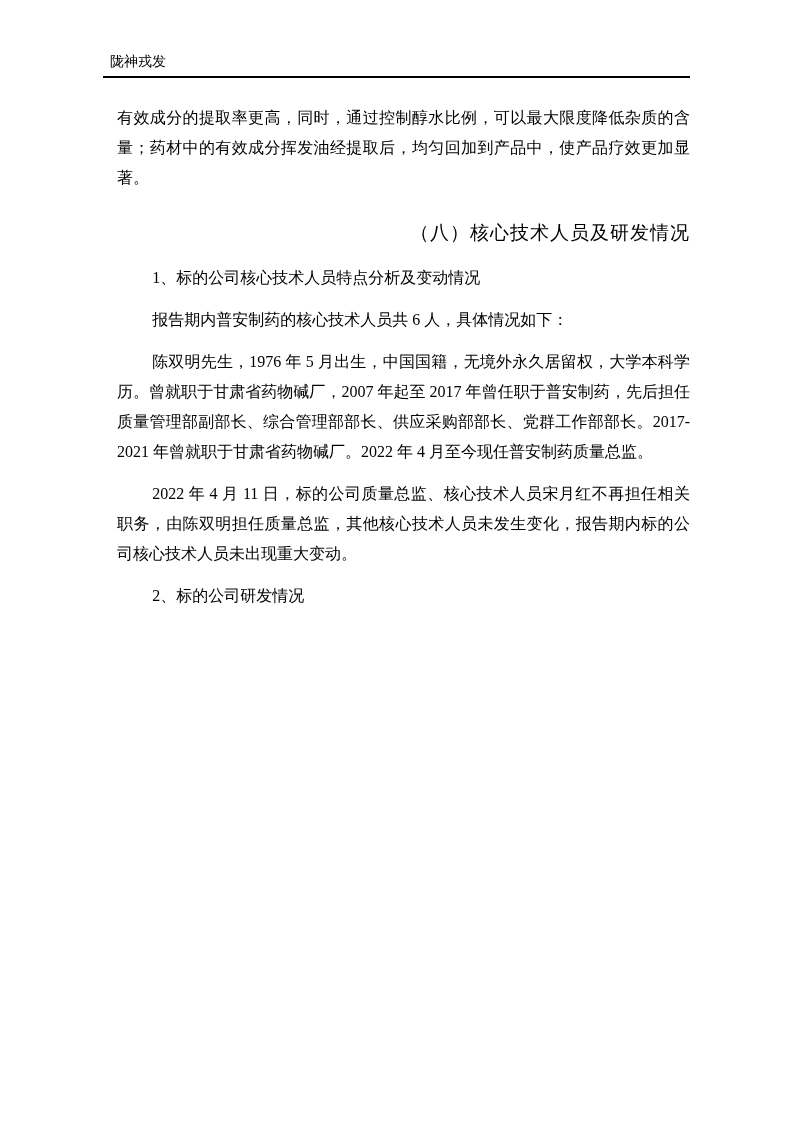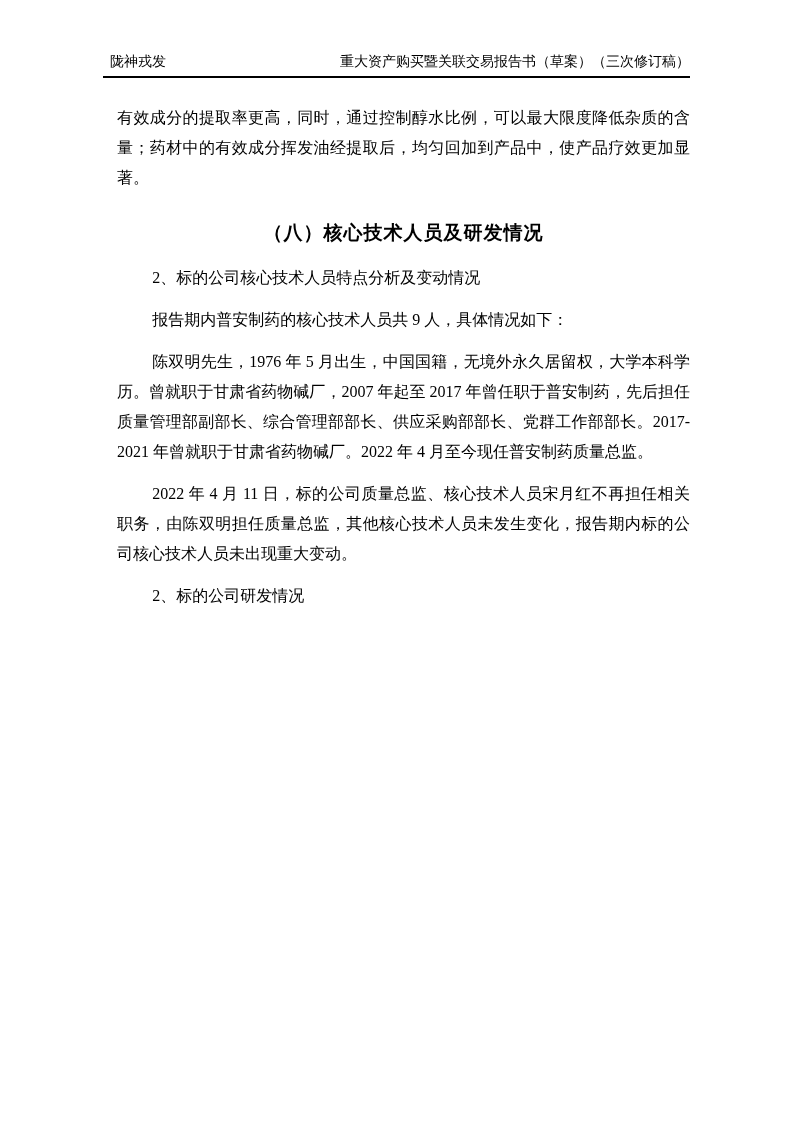--- a/index.html
+++ b/index.html
@@ -50,57 +50,56 @@
   .content p {
     margin: 12px 0;
     text-indent: 2.2em;
   }
   .content p.continuation {
     margin-top: 7px;
     text-indent: 0;
   }
   .content h2.section-heading {
     font-family: "Liberation Sans", "DejaVu Sans", sans-serif;
-    font-weight: bold;
+    font-weight: normal;
     font-size: 19px;
     line-height: 28px;
     margin: 26px 0 16px 0;
     text-indent: 0;
-    text-align: center;
+    text-align: right;
     letter-spacing: 1px;
   }
   
   .footer {
     position: absolute;
     right: 116px;
     top: 1022px;
     font-size: 18px;
     line-height: 18px;
     font-weight: bold;
     font-family: "Liberation Serif", "DejaVu Serif", serif;
   }
 </style>
 </head>
 <body>
 
 <div class="page">
 
   <div class="header">
     <span class="company">陇神戎发</span>
-    <span class="doc-title">重大资产购买暨关联交易报告书（草案）（三次修订稿）</span>
   </div>
 
   <div class="content">
     <p class="continuation">有效成分的提取率更高，同时，通过控制醇水比例，可以最大限度降低杂质的含量；药材中的有效成分挥发油经提取后，均匀回加到产品中，使产品疗效更加显著。</p>
 
     <h2 class="section-heading">（八）核心技术人员及研发情况</h2>
 
-    <p>2、标的公司核心技术人员特点分析及变动情况</p>
+    <p>1、标的公司核心技术人员特点分析及变动情况</p>
 
-    <p>报告期内普安制药的核心技术人员共 9 人，具体情况如下：</p>
+    <p>报告期内普安制药的核心技术人员共 6 人，具体情况如下：</p>
 
     <p>陈双明先生，1976 年 5 月出生，中国国籍，无境外永久居留权，大学本科学历。曾就职于甘肃省药物碱厂，2007 年起至 2017 年曾任职于普安制药，先后担任质量管理部副部长、综合管理部部长、供应采购部部长、党群工作部部长。2017-2021 年曾就职于甘肃省药物碱厂。2022 年 4 月至今现任普安制药质量总监。</p>
 
 
 
     <p>2022 年 4 月 11 日，标的公司质量总监、核心技术人员宋月红不再担任相关职务，由陈双明担任质量总监，其他核心技术人员未发生变化，报告期内标的公司核心技术人员未出现重大变动。</p>
 
     <p>2、标的公司研发情况</p>
 
 

